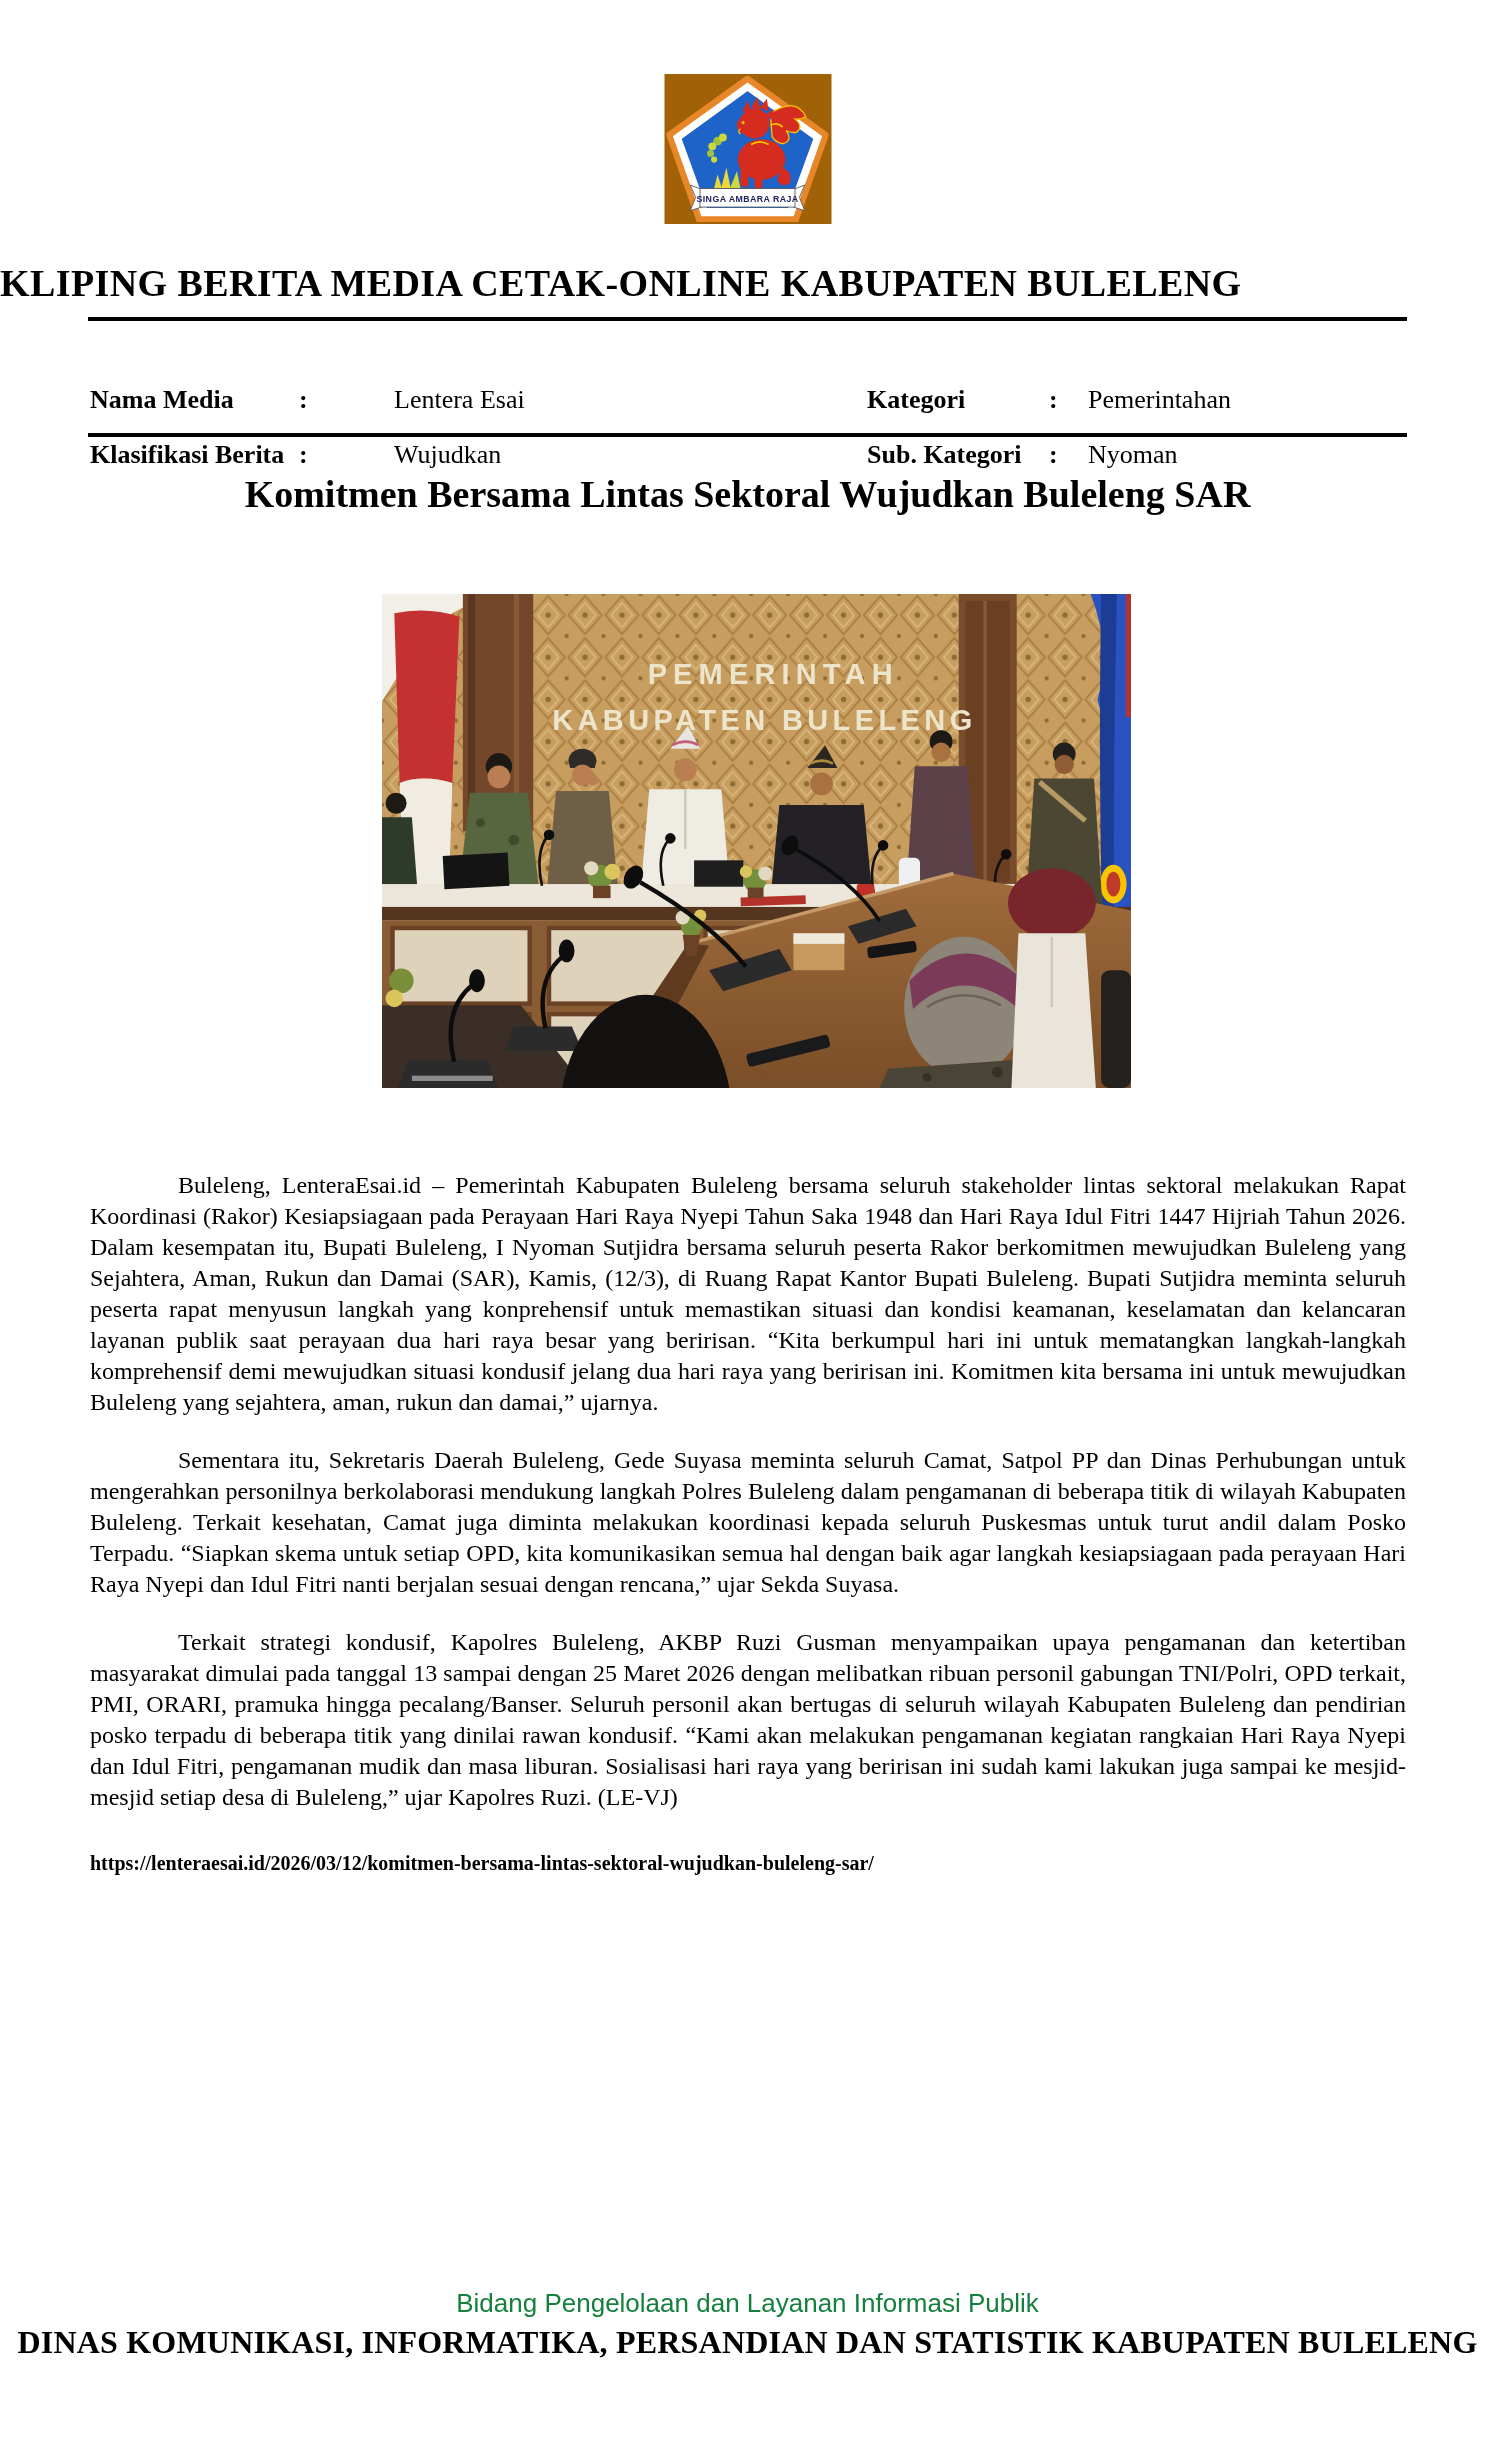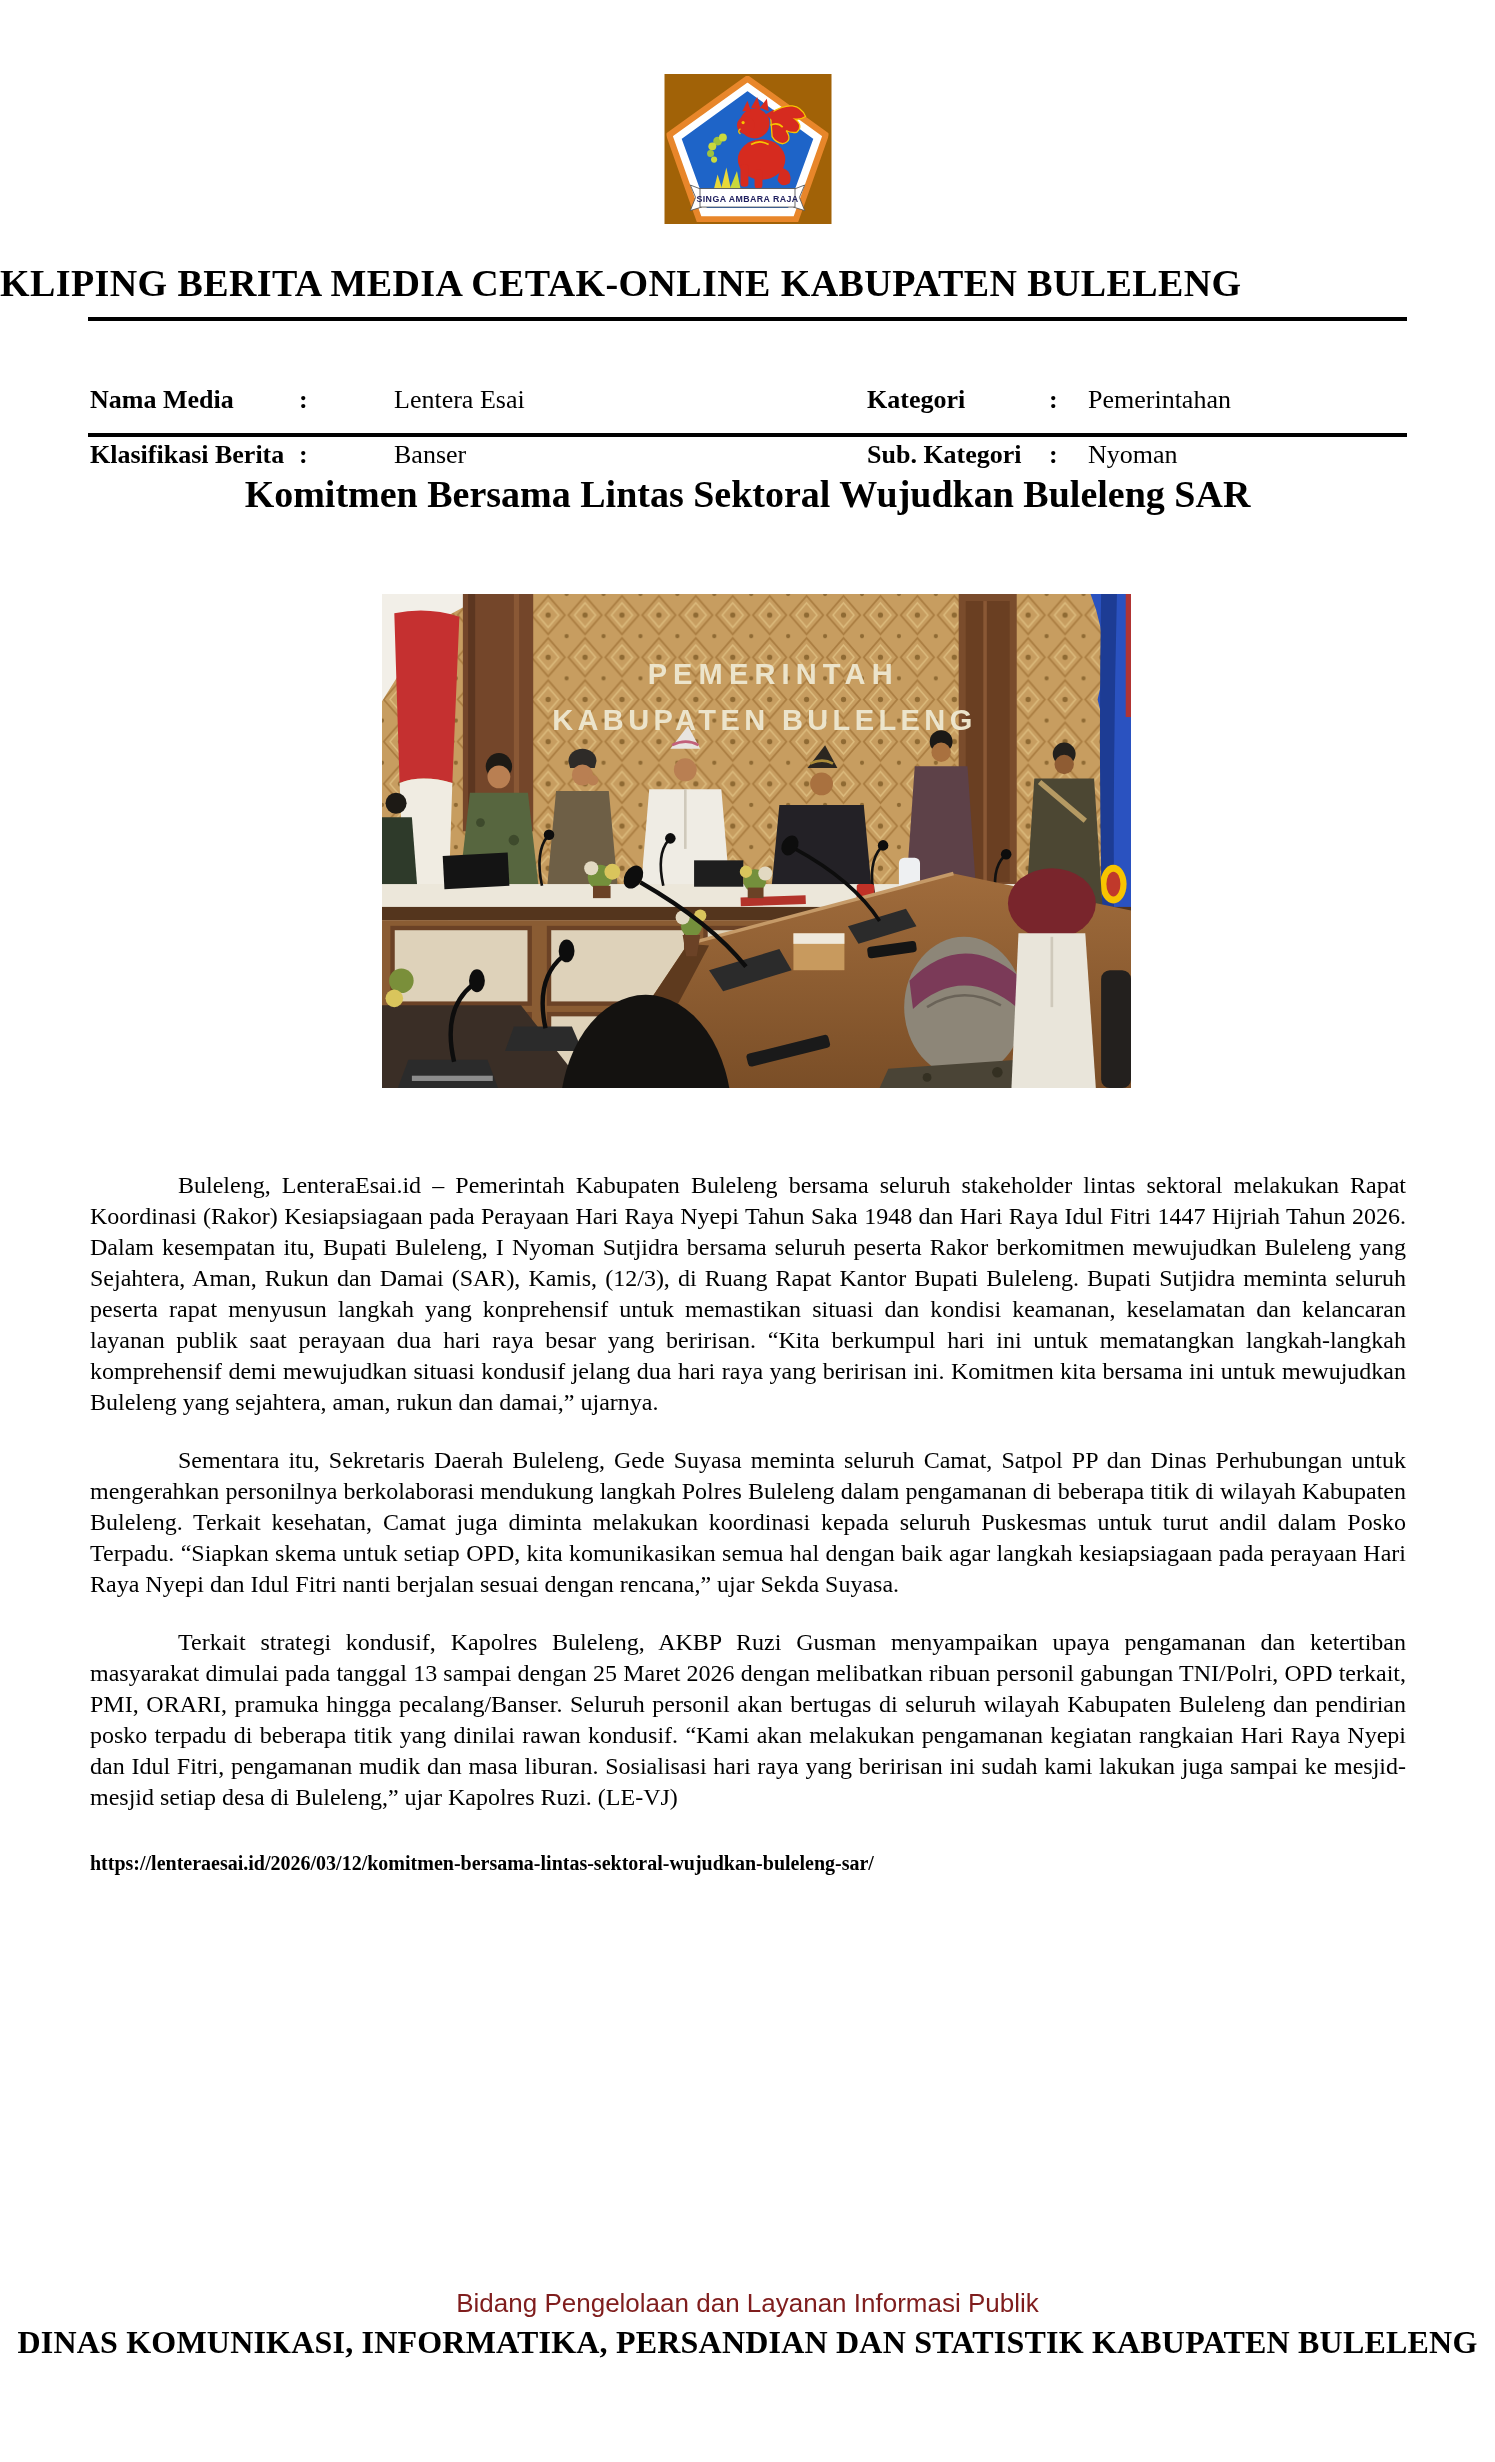--- a/index.html
+++ b/index.html
@@ -36,21 +36,21 @@
 
   .photo{position:absolute;top:594px;left:382px;width:749px;height:494px;overflow:hidden;}
   .photo svg{display:block;}
 
   .body-text{position:absolute;top:1170px;left:90px;width:1316px;
              font-size:24px;line-height:31px;text-align:justify;}
   .body-text p{margin:0 0 27px 0;text-indent:88px;}
   .source-url{font-weight:bold;font-size:20px;margin-top:35px;word-break:break-all;}
 
   .footer{position:absolute;left:0;width:100%;text-align:center;}
-  .footer-1{top:2288px;font-family:"Liberation Sans",sans-serif;font-size:26px;color:#7f1d1d;}
+  .footer-1{top:2288px;font-family:"Liberation Sans",sans-serif;font-size:26px;color:#15803d;}
   .footer-2{top:2324px;font-size:32px;font-weight:bold;letter-spacing:0.2px;}
 </style>
 </head>
 <body>
 
 <div class="page">
 
   <div class="logo-wrap">
     <svg width="162" height="146" viewBox="0 0 184 166">
       <polygon points="92,3 181,67 147,163 37,163 3,67" fill="#ffffff" stroke="#e8862a" stroke-width="7"></polygon>
@@ -105,21 +105,21 @@
       <span class="lbl l-lbl">Nama Media</span>
       <span class="l-colon">:</span>
       <span class="l-val">Lentera Esai</span>
       <span class="lbl r-lbl">Kategori</span>
       <span class="r-colon">:</span>
       <span class="r-val">Pemerintahan</span>
     </div>
     <div class="meta-row r2">
       <span class="lbl l-lbl">Klasifikasi Berita</span>
       <span class="l-colon">:</span>
-      <span class="l-val">Banser</span>
+      <span class="l-val">Wujudkan</span>
       <span class="lbl r-lbl">Sub. Kategori</span>
       <span class="r-colon">:</span>
       <span class="r-val">Nyoman</span>
     </div>
   </div>
 
   <div class="rule rule-bottom"></div>
 
   <div class="article-title">Komitmen Bersama Lintas Sektoral Wujudkan Buleleng SAR</div>
 

